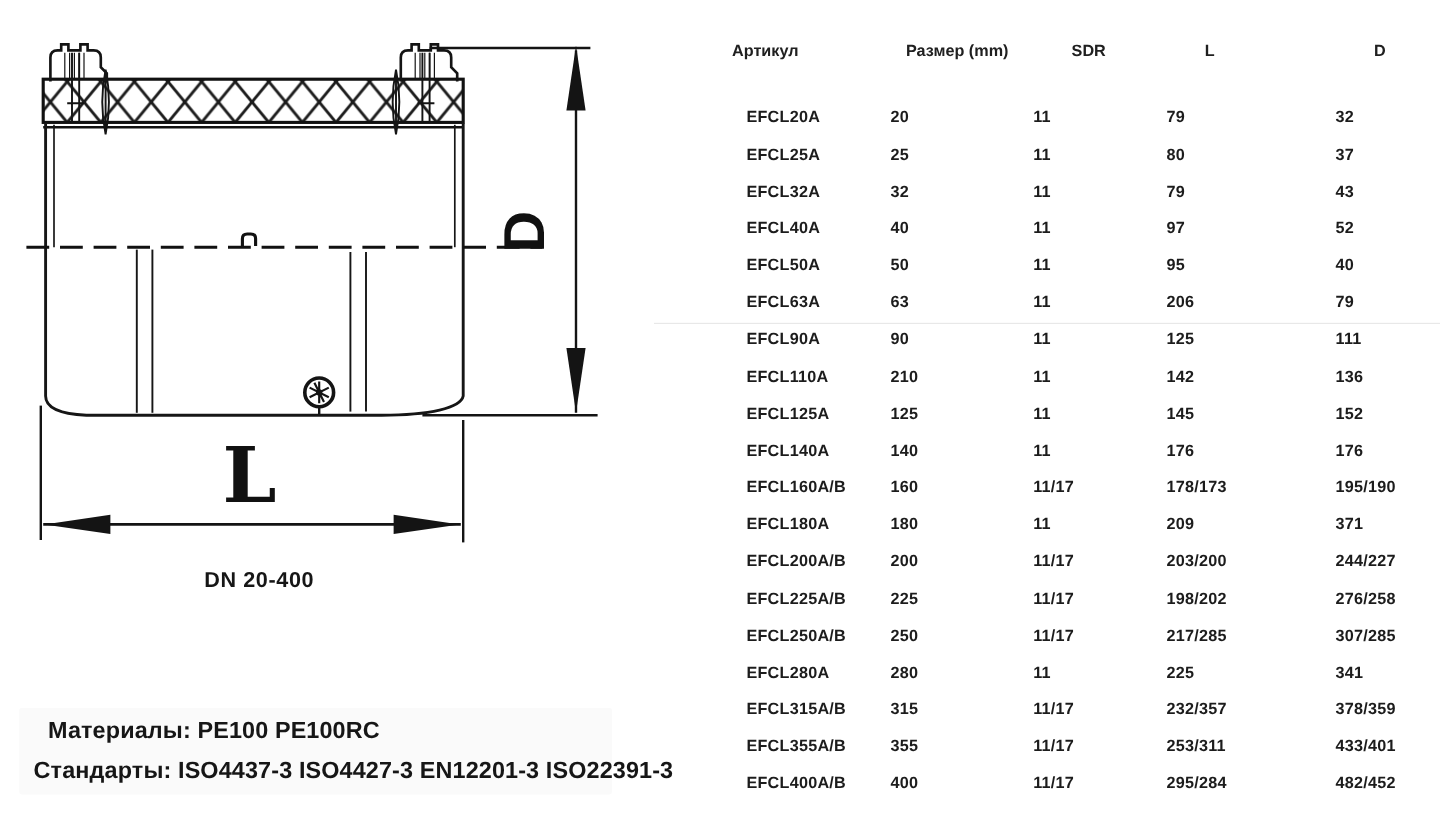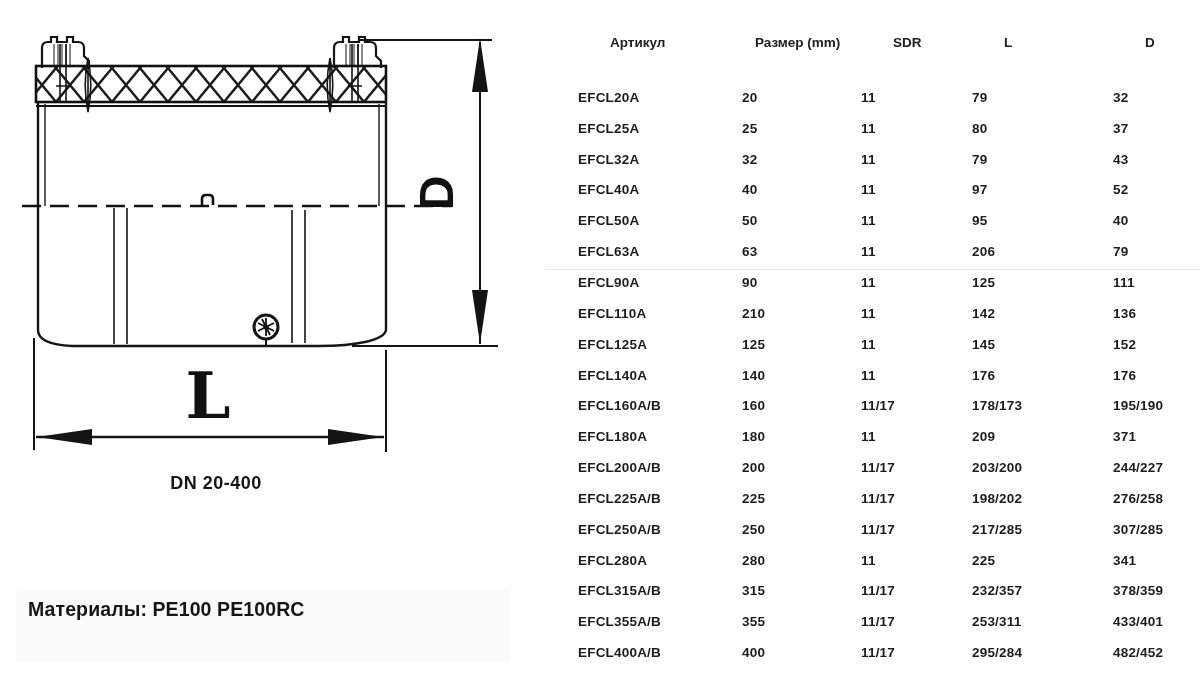--- a/index.html
+++ b/index.html
@@ -16,38 +16,38 @@
 
   
   .materials-block{
     position:absolute;left:16px;top:590px;width:494px;height:72px;
     background:#fafafa;border-radius:2px;
   }
   .materials-line{
     position:absolute;left:12px;white-space:nowrap;
     font-size:19.5px;font-weight:700;color:#161616;letter-spacing:.1px;
   }
-  .materials-line.l1{top:8px;}
+  .materials-line.l1{top:8px;margin-left:12px;}
   .materials-line.l2{top:41px;}
 
   
   .spec-table{position:absolute;left:578px;top:0;width:622px;height:691px;}
   .thead,.trow{
     display:grid;
     grid-template-columns:145px 138px 111px 141px 87px;
     align-items:center;
   }
   .thead{position:absolute;left:0;top:30px;height:24px;width:100%;margin-left:32px;}
   .thead .tcell{font-size:13.5px;font-weight:600;color:#202020;}
   .tbody{position:absolute;left:0;top:82px;width:100%;}
   .trow{height:30.85px;}
   .trow .tcell{font-size:13.5px;font-weight:700;color:#1c1c1c;letter-spacing:.2px;}
   .tcell{white-space:nowrap;}
   .tcell.c1{padding-left:0;}
-  .trow .tcell.c1{font-weight:700;}
+  .trow .tcell.c1{font-weight:700;margin-left:44px;}
   .trow .tcell.c2{padding-left:19px;}
   .thead .tcell.c3, .trow .tcell.c3{padding-left:0;}
   .table-divider{
     position:absolute;left:-33px;top:269px;width:655px;height:1px;
     background:#e8e8e8;
   }
 </style>
 </head>
 <body>
 
@@ -120,20 +120,21 @@
       <polygon points="383,437 328,429 328,445" stroke="none"></polygon>
     </g>
     <text x="208" y="418" text-anchor="middle" font-family="DejaVu Serif, serif" font-size="64" font-weight="bold" fill="#111">L</text>
 
     <text x="216" y="489" text-anchor="middle" font-family="Liberation Sans, sans-serif" font-size="18" font-weight="bold" letter-spacing="0.5" fill="#161616">DN 20-400</text>
   </svg>
 </div>
 
 <div class="materials-block">
   <div class="materials-line l1">Материалы: PE100 PE100RC</div>
+  <div class="materials-line l2">Стандарты: ISO4437-3 ISO4427-3 EN12201-3 ISO22391-3</div>
 </div>
 
 <div class="spec-table">
   <div class="thead">
       <div class="tcell c1">Артикул</div>
       <div class="tcell c2">Размер (mm)</div>
       <div class="tcell c3">SDR</div>
       <div class="tcell c4">L</div>
       <div class="tcell c5">D</div>
     </div>

